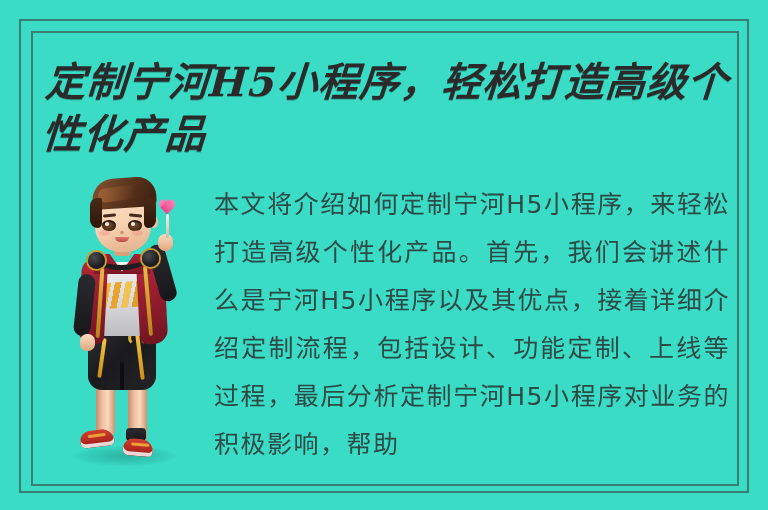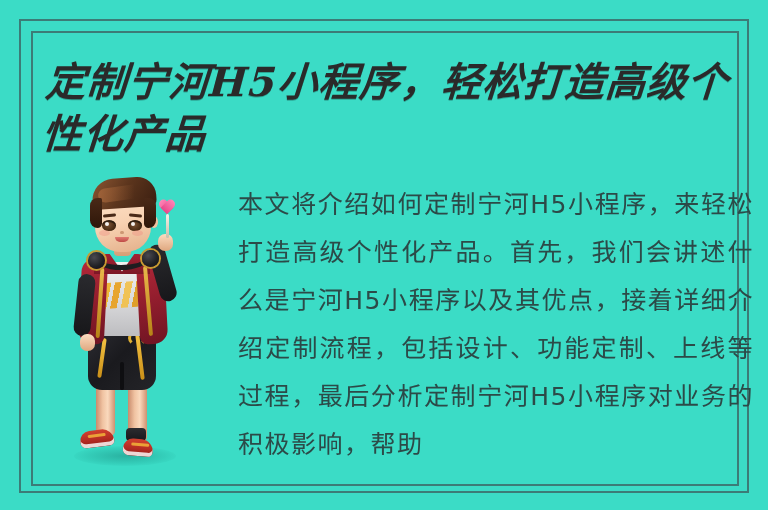--- a/index.html
+++ b/index.html
@@ -72,21 +72,20 @@
     color: #2C4A48;
     font-family: "DejaVu Sans", "Liberation Sans", sans-serif;
     font-size: 25px;
     line-height: 48px;
     letter-spacing: 1.5px;
     text-align: justify;
     text-align-last: left;
     white-space: pre-wrap;
     max-height: 290px;
     overflow: hidden;
-    margin-left: 24px;
   }
 
   
   .character {
     position: absolute;
     left: 62px;
     top: 178px;
     width: 128px;
     height: 300px;
   }

